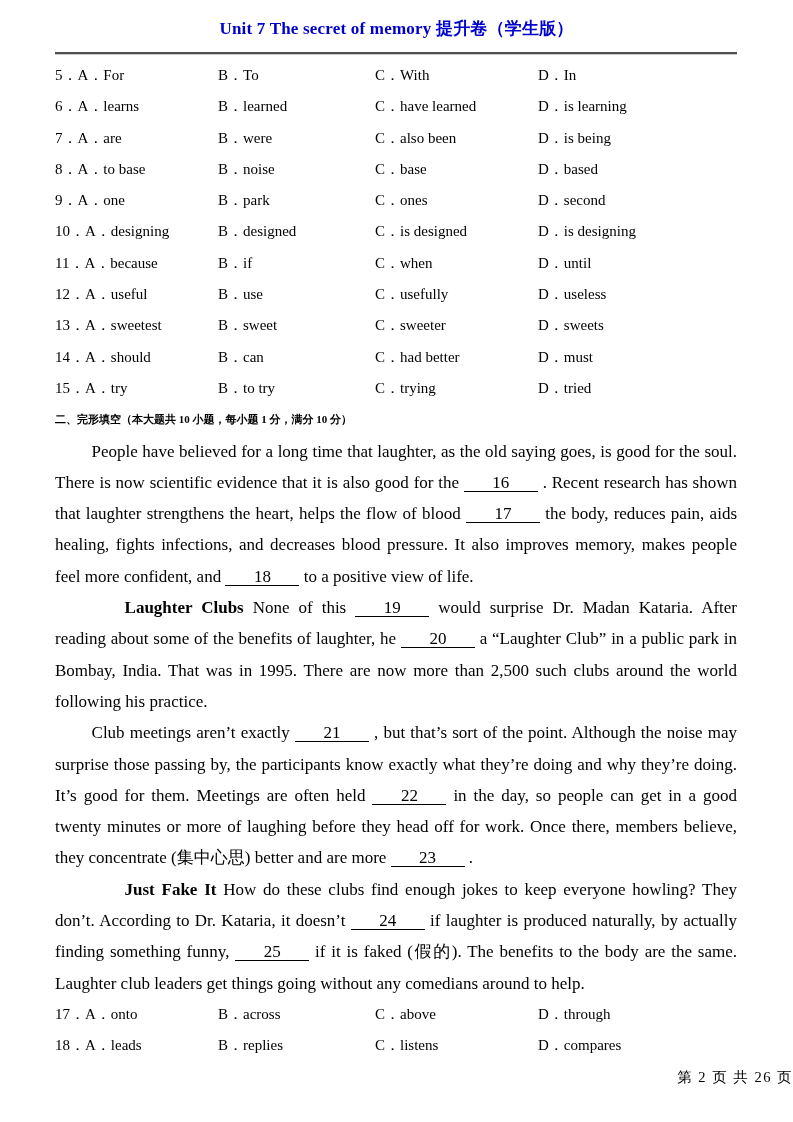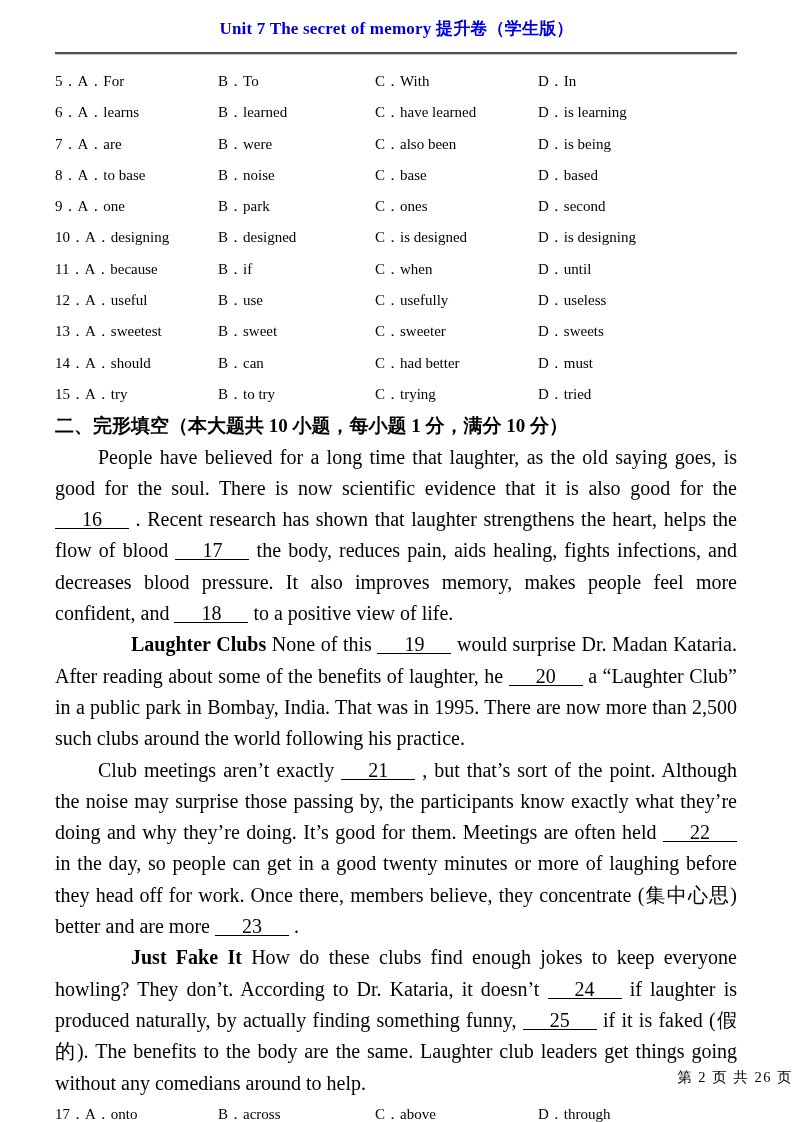--- a/index.html
+++ b/index.html
@@ -20,41 +20,41 @@
     color: #0000cc;
     letter-spacing: 0.2px;
   }
   .rule {
     height: 2px;
     background: #4f4f4f;
     border-bottom: 1px solid #c9c9c9;
     margin: 10px 56px 0 55px;
   }
   .content { margin: 0 56px 0 55px; font-size: 15px; }
-  .q-block { padding-top: 11px; }
+  .q-block { padding-top: 5px; }
   .q-row {
     display: grid;
     grid-template-columns: 163px 157px 163px 1fr;
     line-height: 31.3px;
     height: 31.3px;
     white-space: nowrap;
   }
   .q-cell { overflow: visible; }
   .section-title {
     font-weight: bold;
-    font-size: 19px;
+    font-size: 11px;
     line-height: 31.3px;
     height: 31.3px;
     white-space: nowrap;
   }
   .passage p {
     margin: 0;
     text-align: justify;
     text-indent: 2.15em;
-    font-size: 20px;
+    font-size: 17px;
     line-height: 31.3px;
   }
   .lead { font-weight: bold; margin-left: 33px; }
   .blank {
     display: inline-block;
     min-width: 70px;
     text-indent: 0;
     text-align: center;
     border-bottom: 1px solid #000000;
     line-height: 17px;

